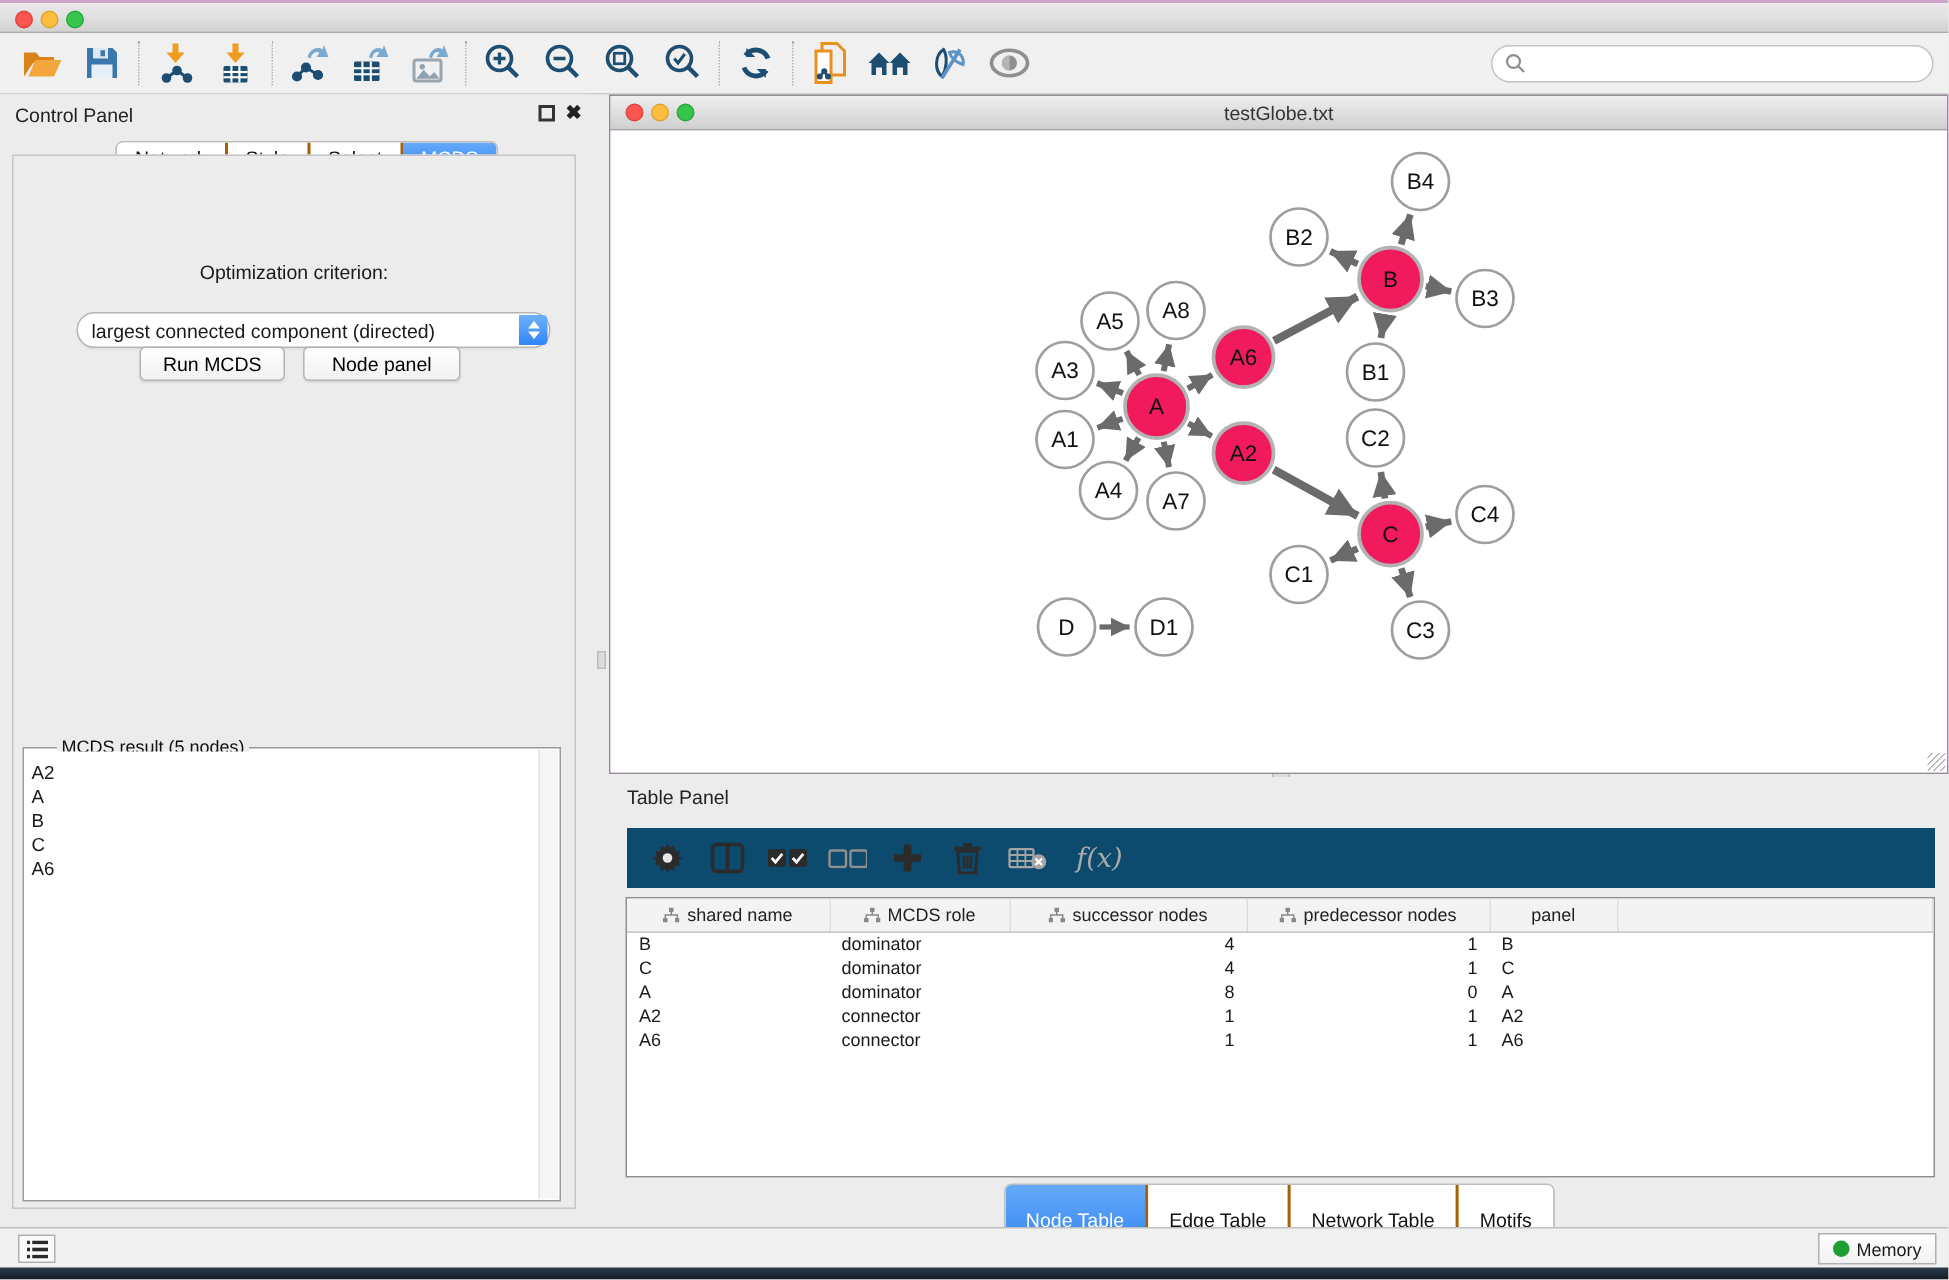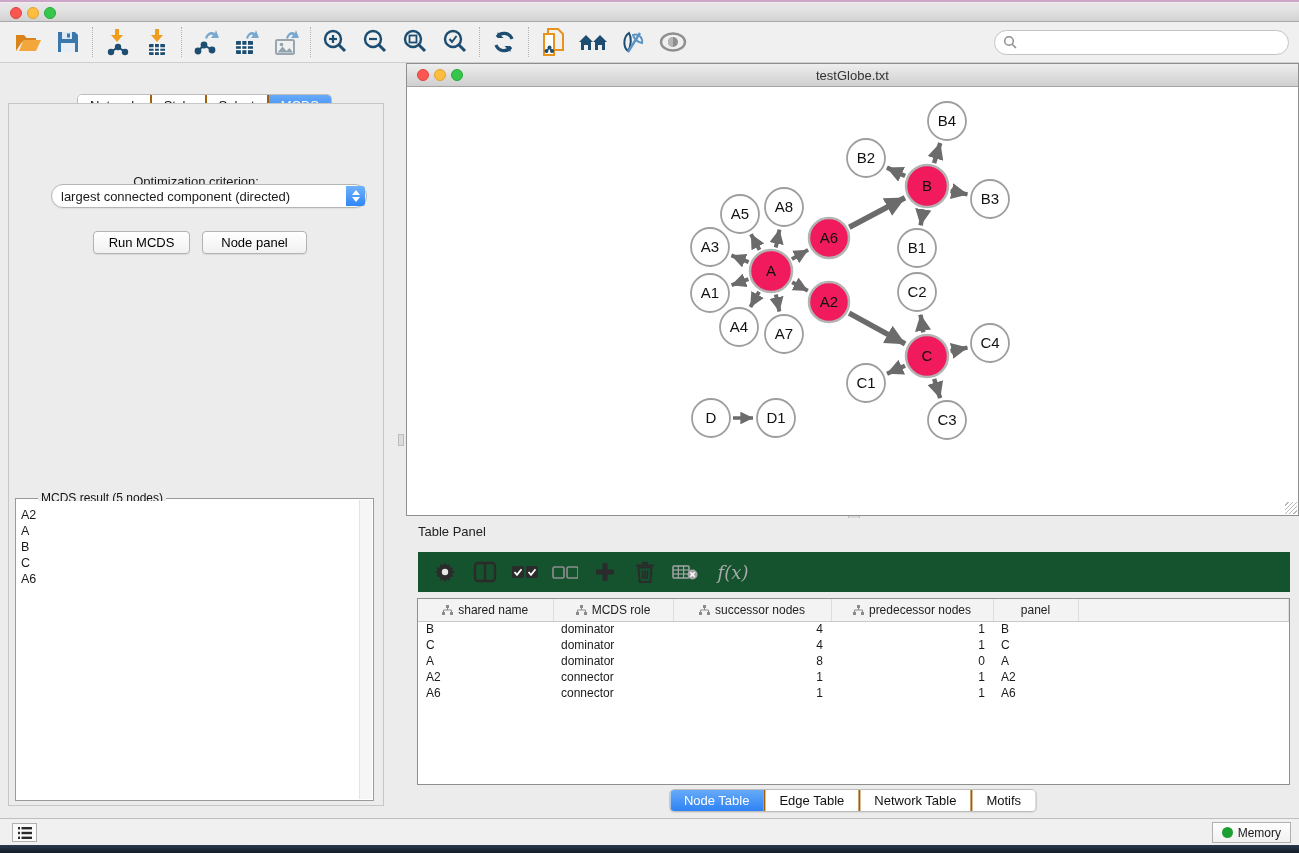--- a/index.html
+++ b/index.html
@@ -34,21 +34,21 @@
   .cp-body { position:absolute; left:8px; right:8px; top:40px; bottom:12px;
     border:1px solid #c6c6c6; background:#ececec; }
   .seg { position:absolute; display:inline-flex; border:1px solid #bdbdbd; border-radius:5px;
     background:#fff; overflow:hidden; box-shadow:0 1px 1px rgba(0,0,0,.08); }
   .seg .segb { padding:3px 12px; font-size:13px; background:#fff; border:none; border-left:2px solid #a16207;
     font-family:"Liberation Sans",sans-serif; color:#111; cursor:default; }
   .seg .segb:first-child { border-left:none; }
   .seg .segb.active { background:linear-gradient(#66aaf9,#2e82f4); color:#fff; }
   .cp-tabs { left:77px; top:31px; }
   .opt-label { position:absolute; left:0; right:0; top:70px; text-align:center; font-size:13px; }
-  .dropdown { position:absolute; left:42px; top:80px; width:316px; height:24px; background:#fff;
+  .dropdown { position:absolute; left:42px; top:104px; width:316px; height:24px; background:#fff;
     border:1px solid #b5b5b5; border-radius:12px; font-size:13px; display:flex; align-items:center;
     padding-left:9px; box-shadow:0 1px 1px rgba(0,0,0,.06); }
   .dd-step { position:absolute; right:1px; top:1px; bottom:1px; width:19px; border-radius:0 3px 3px 0;
     background:linear-gradient(#6fb2fb,#2f86f6); display:flex; flex-direction:column; align-items:center; justify-content:center; gap:2px; }
   .dd-step .tri-up { width:0;height:0;border-left:4px solid transparent;border-right:4px solid transparent;border-bottom:5px solid #fff; }
   .dd-step .tri-dn { width:0;height:0;border-left:4px solid transparent;border-right:4px solid transparent;border-top:5px solid #fff; }
   .push-btn { position:absolute; top:127px; height:23px; background:linear-gradient(#ffffff,#f1f1f1);
     border:1px solid #b3b3b3; border-radius:4px; font-size:13px; font-family:"Liberation Sans",sans-serif;
     box-shadow:0 1px 1px rgba(0,0,0,.08); cursor:default; }
   .result-fs { position:absolute; left:6px; right:9px; top:394px; bottom:4px;
@@ -66,34 +66,34 @@
     background:linear-gradient(#eeeeee,#cfcfcf); border-bottom:1px solid #a5a5a5; }
   .nw-titlebar .wtitle { position:absolute; left:0; right:0; top:4px; text-align:center; font-size:13px; color:#333; }
   .nw-canvas { position:absolute; left:0; top:23px; right:0; bottom:0; background:#fff; overflow:hidden; }
   .grip { position:absolute; right:1px; bottom:1px; width:12px; height:12px;
     background:repeating-linear-gradient(135deg, transparent 0 2px, #b9b9b9 2px 3px); }
   .split-grip-v { position:absolute; left:398px; top:434px; width:6px; height:12px; background:#dcdcdc; border:1px solid #bdbdbd; }
   .split-grip-h { position:absolute; left:848px; top:514px; width:12px; height:5px; background:#dcdcdc; border:1px solid #bdbdbd; }
 
   
   .table-panel { position:absolute; left:406px; top:518px; width:893px; height:300px; background:#ececec; }
-  .tp-toolbar { position:absolute; left:12px; right:9px; top:34px; height:40px; background:#14532d;
+  .tp-toolbar { position:absolute; left:12px; right:9px; top:34px; height:40px; background:#0c4a6e;
     display:flex; align-items:center; gap:10px; padding-left:12px; }
   .tpi { width:30px; height:30px; display:flex; align-items:center; justify-content:center; }
   .fx { font-family:"DejaVu Serif", serif; font-style:italic; font-size:18px; color:#aaa; }
   .data-table { position:absolute; left:11px; right:9px; top:80px; bottom:33px; background:#fff;
     border:1px solid #8f8f8f; overflow:hidden; }
   table.grid { border-collapse:collapse; width:100%; table-layout:fixed; }
   table.grid th { height:22px; background:#f3f3f3; border-bottom:1px solid #c9c9c9; border-right:1px solid #dddddd;
     font-size:12px; font-weight:normal; color:#222; text-align:center; }
   table.grid th .thwrap { display:flex; align-items:center; justify-content:center; gap:5px; }
   table.grid td { height:16px; font-size:12px; padding:0 8px; white-space:nowrap; overflow:hidden; }
   td.num { text-align:right; padding-right:14px; }
   .tp-tabs { left:50%; transform:translateX(-50%); top:271px; }
-  .tp-tabs .segb { padding:3px 14px; }
+  .tp-tabs .segb { padding:16px 14px; }
 
   
   .status-bar { position:absolute; left:0; top:818px; width:1299px; height:27px;
     background:#f0f0f0; border-top:1px solid #bfbfbf; }
   .sb-left-btn { position:absolute; left:12px; top:4px; width:25px; height:19px; background:#fafafa;
     border:1px solid #b0b0b0; display:flex; align-items:center; justify-content:center; }
   .memory-btn { position:absolute; right:8px; top:3px; height:21px; background:linear-gradient(#fefefe,#f1f1f1);
     border:1px solid #b0b0b0; display:flex; align-items:center; gap:5px; padding:0 9px; font-size:12px; }
   .mem-dot { width:11px; height:11px; border-radius:50%; background:#1d9e33; }
   .desktop-strip { position:absolute; left:0; top:845px; width:1299px; height:8px;
@@ -261,20 +261,25 @@
   </div>
   <div class="searchbox">
     <svg width="15" height="15" viewBox="0 0 15 15">
         <circle cx="6" cy="6" r="4.3" fill="none" stroke="#8e8e8e" stroke-width="1.5"></circle>
         <line x1="9.2" y1="9.2" x2="13" y2="13" stroke="#8e8e8e" stroke-width="1.5"></line>
       </svg>
   </div>
 </div>
 
 <div class="control-panel">
+  <div class="cp-header">
+    <span class="panel-title">Control Panel</span>
+    <span class="float-btn" style="left:359px"></span>
+    <span class="close-btn" style="left:377px">✖</span>
+  </div>
   <div class="seg cp-tabs">
     <button class="segb">Network</button>
     <button class="segb">Style</button>
     <button class="segb">Select</button>
     <button class="segb active">MCDS</button>
   </div>
   <div class="cp-body">
     <div class="opt-label">Optimization criterion:</div>
     <div class="dropdown">
       <span>largest connected component (directed)</span>

